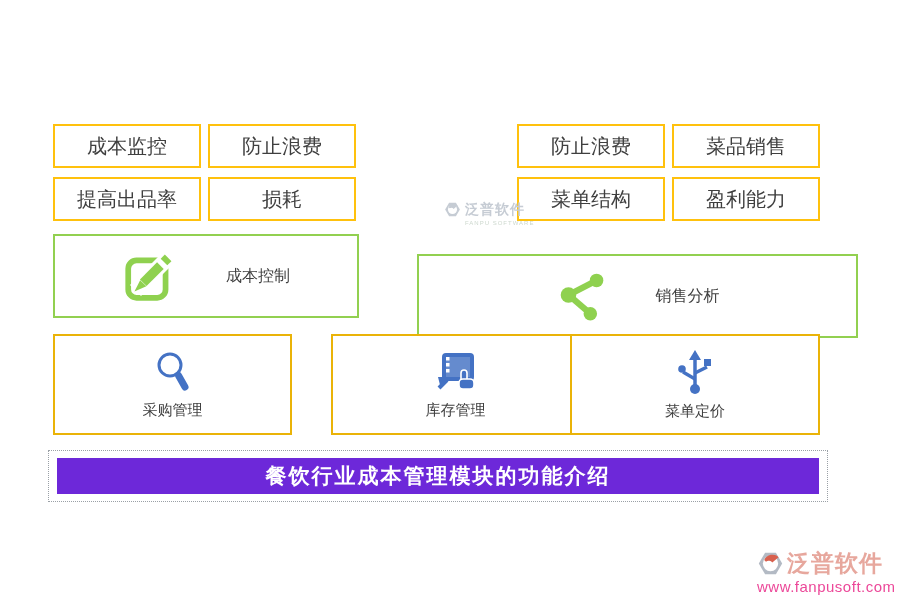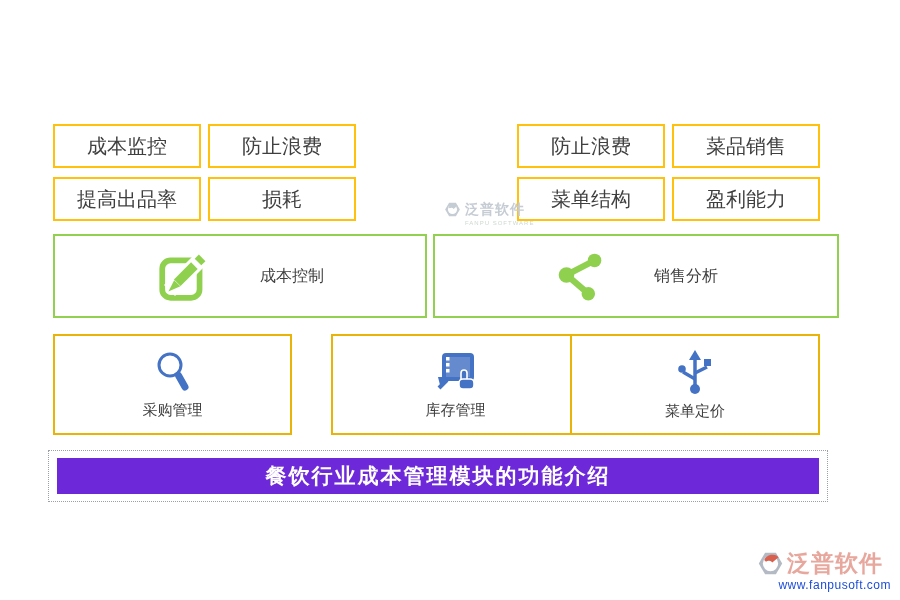--- a/index.html
+++ b/index.html
@@ -14,22 +14,22 @@
     grid-auto-rows:44px;column-gap:7px;row-gap:9px;}
   .tag-grid.left{left:53px;top:124px;}
   .tag-grid.right{left:517px;top:124px;}
   .tag{box-sizing:border-box;border:2px solid #FFC10D;background:#fff;
     display:flex;align-items:center;justify-content:center;font-size:20px;}
 
   
   .green-box{position:absolute;top:234px;height:84px;box-sizing:border-box;
     border:2px solid #92D050;background:#fff;display:flex;align-items:center;
     justify-content:center;gap:48px;}
-  .green-box.g1{left:53px;width:374px;}
-  .green-box.g2{left:433px;width:406px;}
+  .green-box.g1{left:53px;width:306px;}
+  .green-box.g2{left:417px;width:441px;margin-top:20px;}
   .green-box .label{font-size:16px;}
 
   
   .blue-box{position:absolute;top:334px;height:101px;box-sizing:border-box;
     border:2px solid #eab308;background:#fff;display:flex;flex-direction:column;
     align-items:center;justify-content:center;gap:7px;}
   .blue-box.b1{left:53px;width:239px;}
   .blue-box.b2{left:331px;width:249px;}
   .blue-box.b3{left:570px;width:250px;}
   .blue-box .label{font-size:15px;}
@@ -46,21 +46,21 @@
   
   .wm-center{position:absolute;left:444px;top:201px;display:flex;gap:4px;align-items:flex-start;}
   .wm-center .txt{display:flex;flex-direction:column;}
   .wm-center .brand{font-size:14px;font-weight:bold;color:#c6ccd4;letter-spacing:1px;}
   .wm-center .sub{font-size:6px;color:#cdd8ce;letter-spacing:1px;margin-top:1px;}
 
   .wm-corner{position:absolute;left:757px;top:548px;width:134px;}
   .wm-corner .row{display:flex;align-items:center;gap:3px;}
   .wm-corner .brand{font-size:23px;font-weight:bold;color:#E7A79D;letter-spacing:1px;
     font-family:"Liberation Serif","DejaVu Serif",serif;}
-  .wm-corner .url{font-size:12px;color:#1d4ed8;text-align:right;margin-top:-1px;
+  .wm-corner .url{font-size:15px;color:#ec4899;text-align:center;margin-top:-1px;
     letter-spacing:0.5px;}
 </style>
 </head>
 <body>
 
 <div class="canvas">
 
   <div class="tag-grid left">
     <div class="tag">
       <span>成本监控</span>

